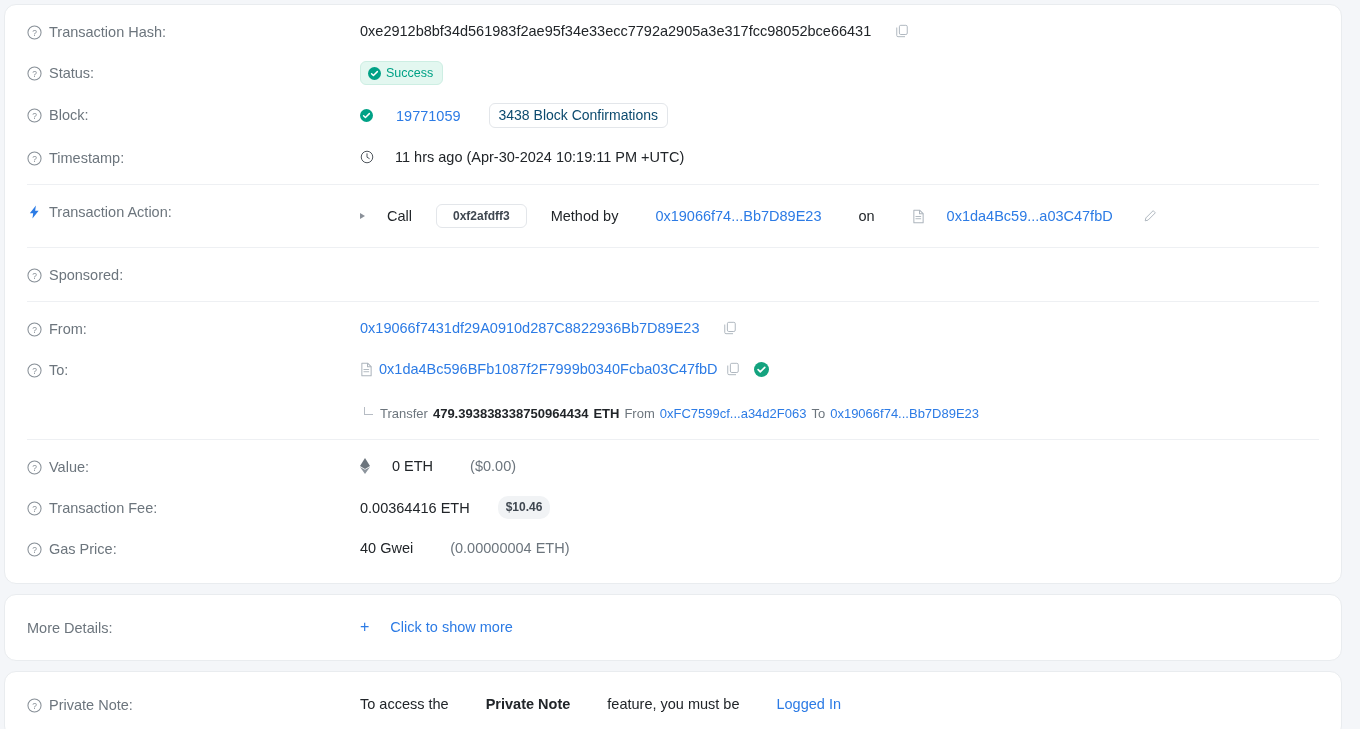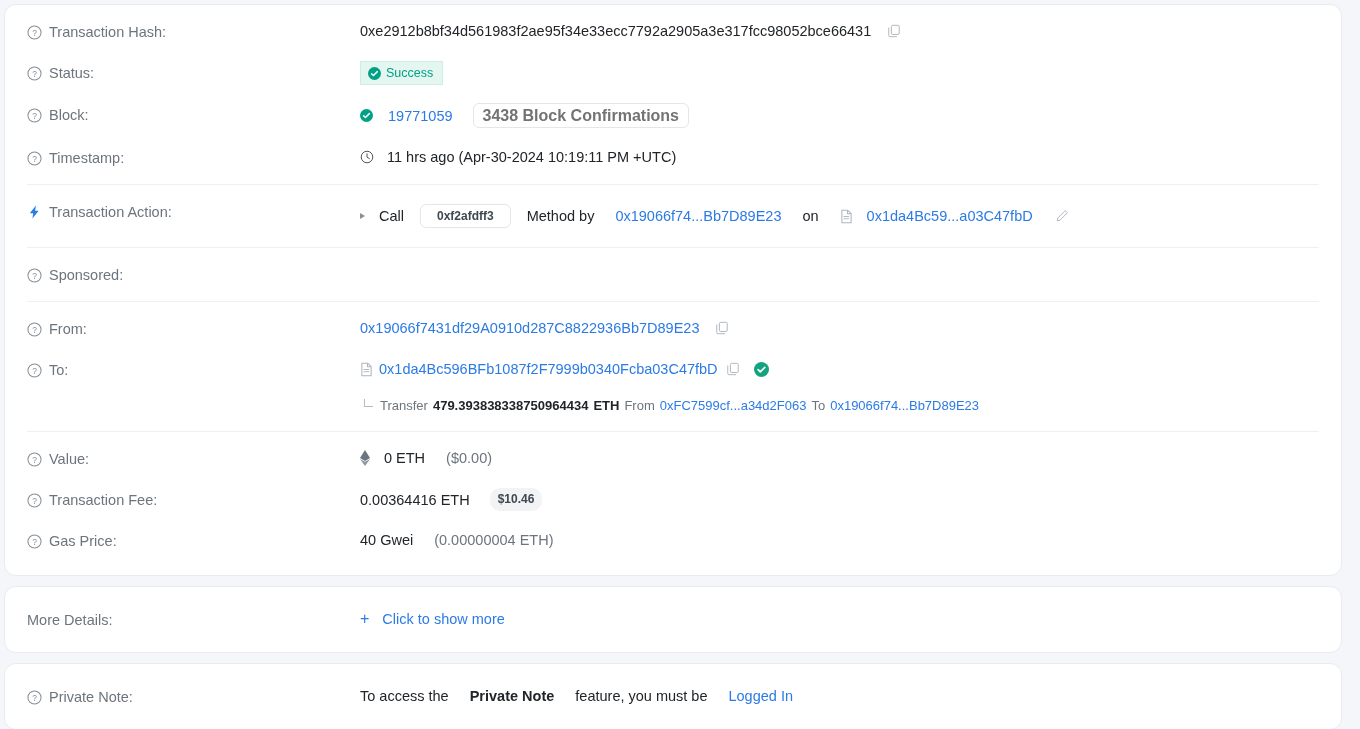--- a/index.html
+++ b/index.html
@@ -47,21 +47,21 @@
     padding-top: 1px;
   }
   .row-value {
     flex: 1;
     font-size: 14.5px;
     line-height: 22px;
     color: #212529;
     display: flex;
     flex-wrap: wrap;
     align-items: center;
-    gap: 8px;
+    gap: 16px;
   }
   .divider {
     height: 1px;
     background: #eef0f3;
     margin: 6px 22px;
   }
 
   
   .ico { display: inline-flex; align-items: center; justify-content: center; flex: none; }
   .q-ico { width: 15px; height: 15px; }
@@ -88,35 +88,35 @@
   }
   .plus-ico { color: #2c7be5; font-size: 16px; margin-right: 5px; line-height: 1; font-weight: 400; }
 
   
   .badge-success {
     display: inline-flex;
     align-items: center;
     gap: 5px;
     background: #e3f7f0;
     border: 1px solid #cdeee3;
-    border-radius: 0;
+    border-radius: 6px;
     color: #00a186;
     font-size: 12.5px;
     padding: 3px 9px 3px 7px;
     line-height: 16px;
   }
   .badge-grey {
     display: inline-flex;
     align-items: center;
     background: #ffffff;
     border: 1px solid #e3e6ea;
     border-radius: 6px;
-    color: #737373;
-    font-size: 16px;
-    font-weight: bold;
+    color: #0c4a6e;
+    font-size: 14px;
+    font-weight: normal;
     padding: 4px 9px;
     margin-left: 12px;
     line-height: 15px;
   }
   .badge-fill {
     display: inline-flex;
     align-items: center;
     background: #f1f3f5;
     border-radius: 10px;
     color: #3f4750;

